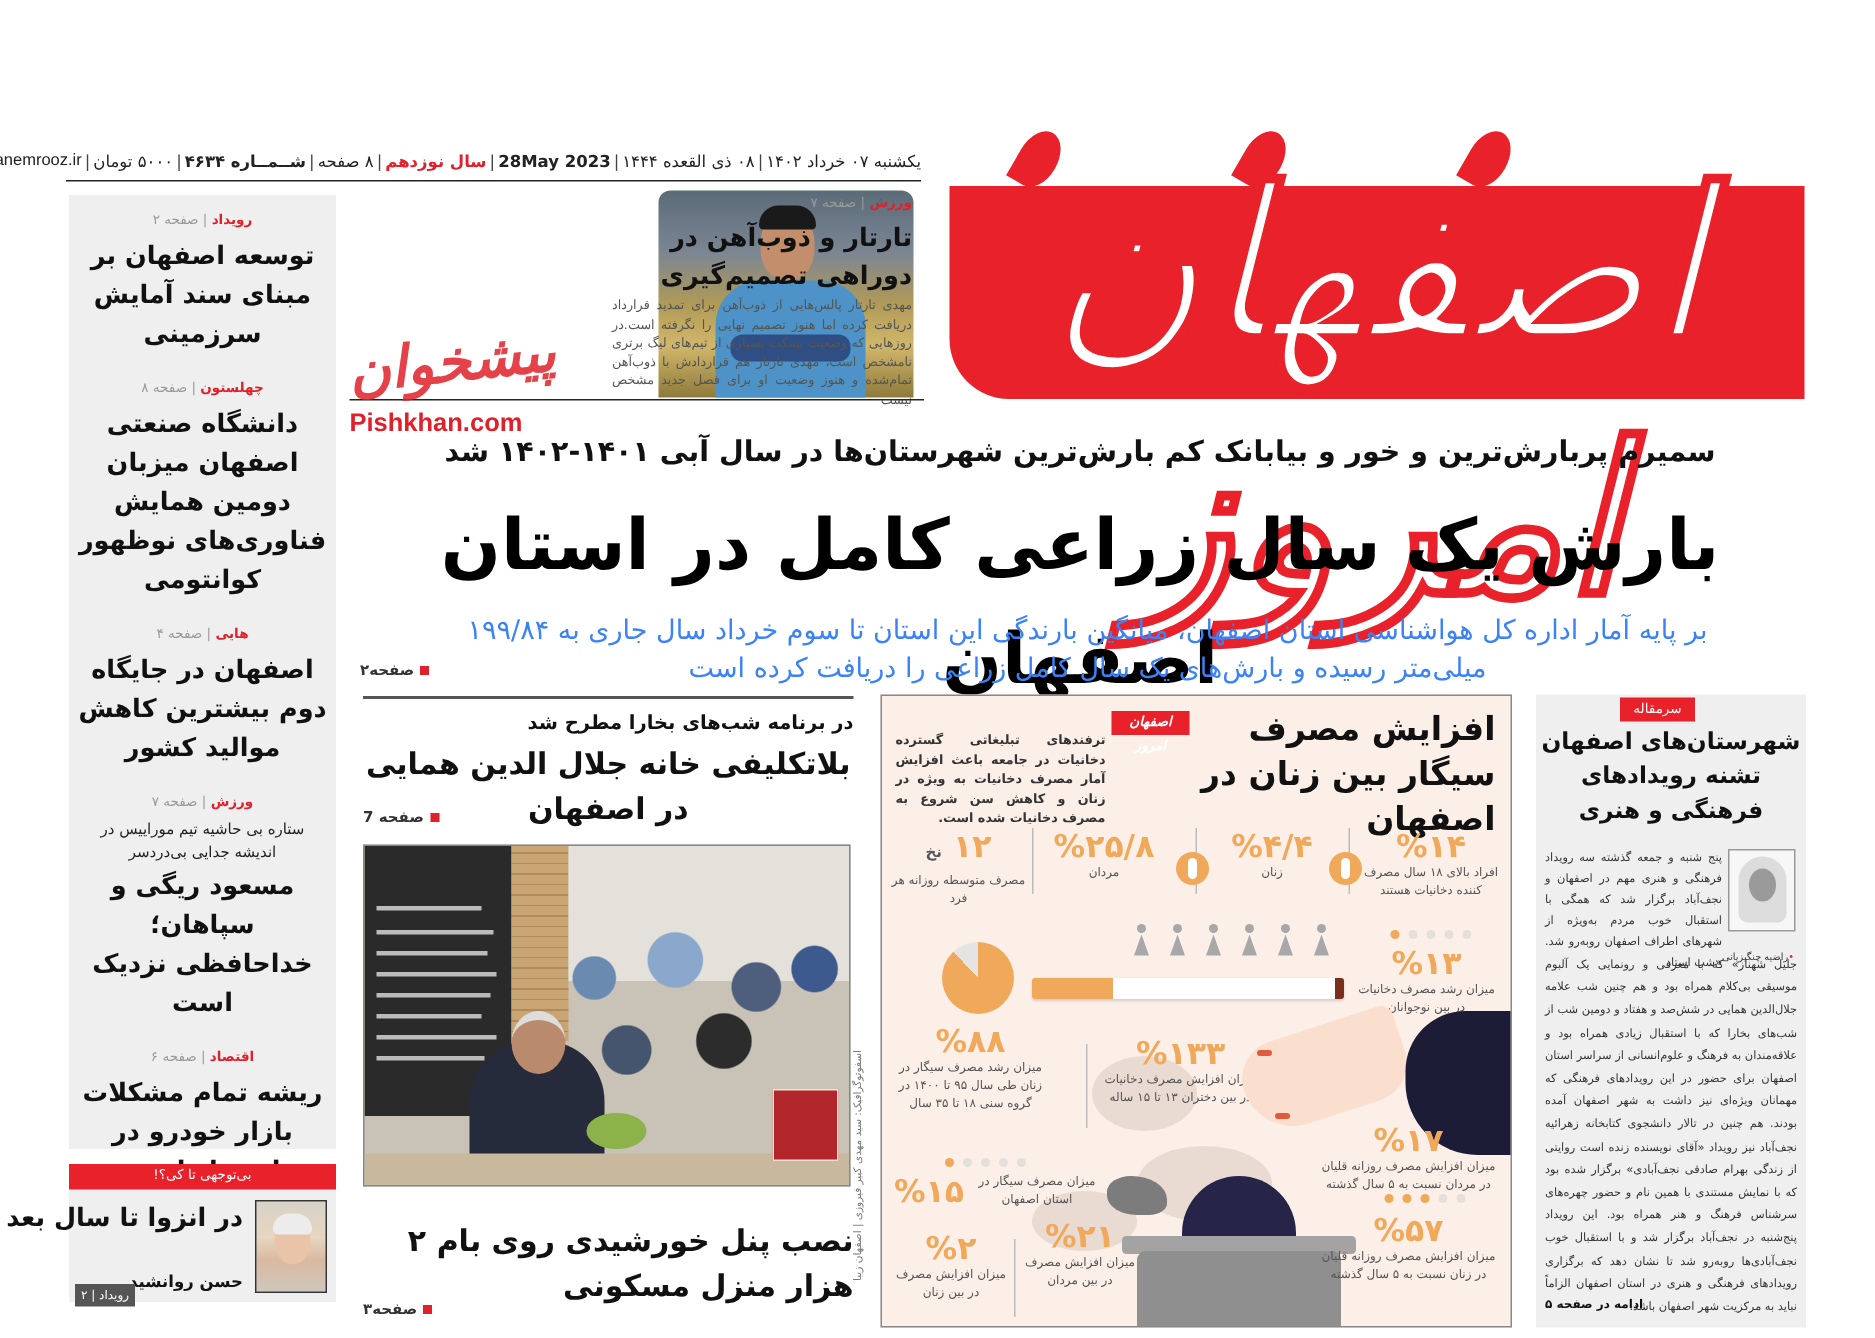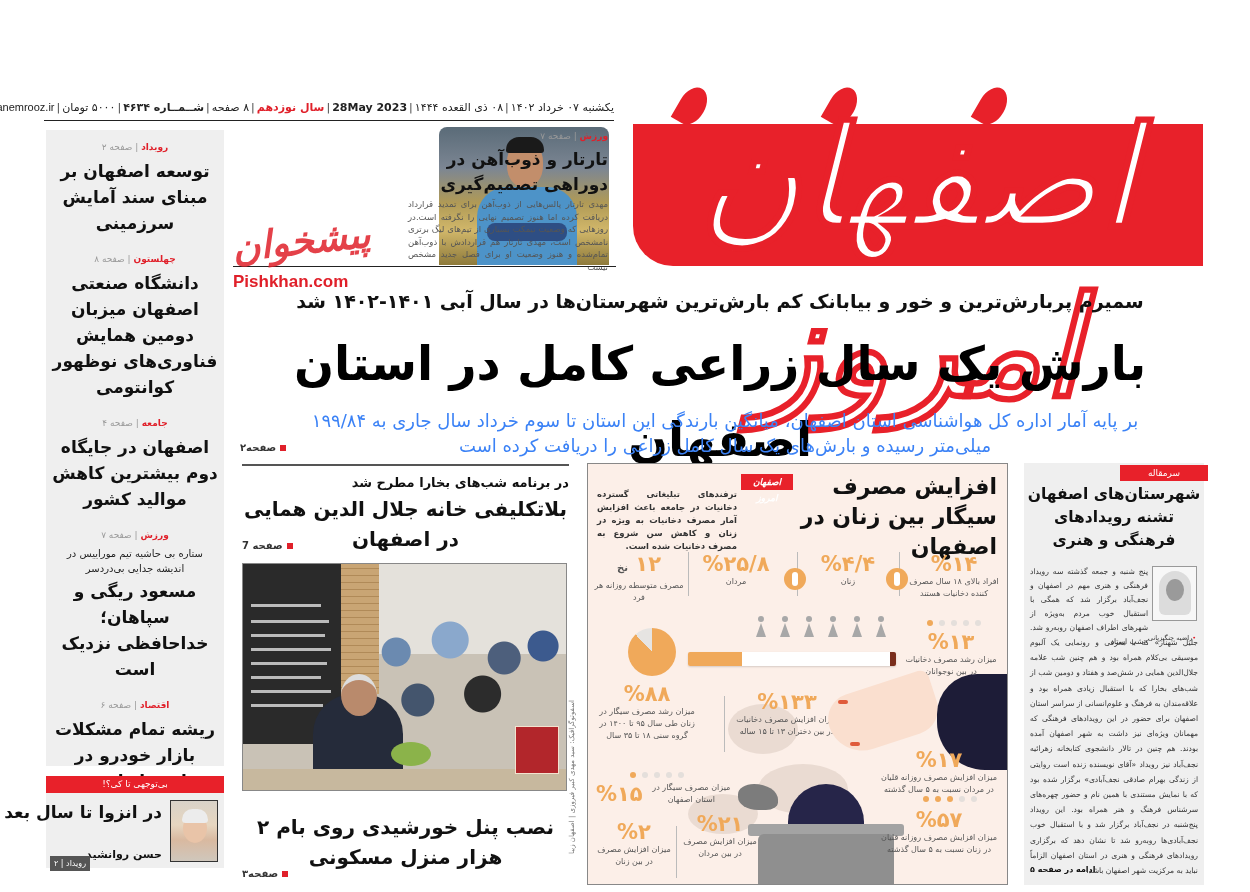--- a/index.html
+++ b/index.html
@@ -71,21 +71,21 @@
   .bk-photo .board .ln { position: absolute; left: 8px; height: 3px; background: #bbb; }
   .bk-photo .brick { position: absolute; left: 98px; top: 0; width: 38px; height: 130px; background: repeating-linear-gradient(0deg,#c9a574 0 6px,#b08a58 6px 7px); }
   .bk-photo .wall { position: absolute; left: 136px; top: 0; width: 190px; height: 90px; background: #e4e1db; }
   .bk-photo .crowd { position: absolute; left: 110px; top: 40px; width: 216px; height: 120px; background: radial-gradient(circle at 20% 40%,#6b8ab0 0 14px,transparent 15px), radial-gradient(circle at 45% 30%,#8aa8cc 0 18px,transparent 19px), radial-gradient(circle at 70% 45%,#4d5f7c 0 16px,transparent 17px), radial-gradient(circle at 88% 35%,#3c5a8e 0 15px,transparent 16px), radial-gradient(circle at 60% 75%,#2c2c2c 0 18px,transparent 19px), radial-gradient(circle at 30% 80%,#44556d 0 16px,transparent 17px); }
   .bk-photo .man { position: absolute; left: 70px; top: 130px; width: 90px; height: 100px; background: #252b3a; border-radius: 40px 40px 0 0; }
   .bk-photo .manhead { position: absolute; left: 98px; top: 110px; width: 36px; height: 42px; background: #b98a6c; border-radius: 50%; border-top: 6px solid #ddd; }
   .bk-photo .table { position: absolute; left: 0; top: 205px; width: 326px; height: 24px; background: #c7b89e; }
   .bk-photo .book { position: absolute; left: 272px; top: 162px; width: 44px; height: 48px; background: #b2262b; border: 1px solid #f3e2cf; }
   .bk-photo .plant { position: absolute; left: 148px; top: 178px; width: 40px; height: 24px; background: #8bb34a; border-radius: 50%; }
   .photo-credit { left: 568px; top: 700px; width: 14px; height: 180px; writing-mode: vertical-rl; transform: rotate(180deg); font-size: 7px; color: #777; white-space: nowrap; }
-  .solar-head { left: 242px; top: 812px; width: 327px; text-align: center; font-size: 20px; font-weight: 900; line-height: 30px; }
+  .solar-head { left: 242px; top: 812px; width: 327px; font-size: 20px; font-weight: 900; line-height: 30px; }
   .solar-page { left: 242px; top: 868px; font-size: 10px; font-weight: bold; color: #333; }
 
   
   .info { left: 587px; top: 463px; width: 421px; height: 422px; background: #fcefe8; border: 1px solid #888; overflow: hidden; }
   .info .title { position: absolute; right: 10px; top: 8px; width: 220px; text-align: right; font-size: 22px; font-weight: 900; line-height: 30px; color: #111; }
   .info .logo-mini { position: absolute; right: 214px; top: 10px; width: 52px; height: 16px; background: #e8212a; color: #fff; font-size: 9px; font-weight: bold; text-align: center; line-height: 16px; font-style: italic; }
   .info .intro { position: absolute; right: 270px; top: 8px; width: 140px; text-align: justify; font-size: 8.5px; line-height: 13px; font-weight: bold; color: #333; margin-top: 16px; }
   .stat { position: absolute; text-align: center; }
   .stat .v { font-size: 21px; font-weight: 900; color: #f0a95a; letter-spacing: 1px; line-height: 24px; }
   .stat .l { font-size: 8px; line-height: 12px; color: #555; }
@@ -104,21 +104,21 @@
   .hand { position: absolute; left: 240px; top: 220px; width: 110px; height: 60px; background: #fadfcf; border-radius: 30px 10px 30px 40px; transform: rotate(-18deg); }
   .nail { position: absolute; width: 10px; height: 4px; background: #e05b3b; border-radius: 2px; }
   .ashtray { position: absolute; left: 170px; top: 370px; width: 136px; height: 60px; background: #8f8f8f; border-radius: 6px 6px 0 0; }
   .ashtray-rim { position: absolute; left: 160px; top: 360px; width: 156px; height: 12px; background: #a3a3a3; border-radius: 3px; }
   .ashtray-bowl { position: absolute; left: 200px; top: 320px; width: 76px; height: 44px; background: #262549; border-radius: 40px 40px 0 0; }
   .map-shape { position: absolute; left: 150px; top: 320px; width: 40px; height: 26px; background: #7c7c7c; border-radius: 40% 60% 30% 50%; }
   .smoke { position: absolute; border-radius: 50%; background: #eadbd2; }
 
   
   .ed { left: 1024px; top: 463px; width: 180px; height: 422px; background: #efefef; }
-  .ed-tag { position: absolute; left: 56px; top: 2px; width: 88px; height: 16px; background: #e8212a; color: #fff; font-size: 9px; text-align: center; line-height: 16px; margin-left: 40px; }
+  .ed-tag { position: absolute; left: 56px; top: 2px; width: 50px; height: 16px; background: #e8212a; color: #fff; font-size: 9px; text-align: center; line-height: 16px; }
   .ed-head { position: absolute; left: 2px; top: 20px; width: 176px; text-align: center; font-size: 15.5px; font-weight: 900; line-height: 23px; }
   .ed-photo { position: absolute; left: 128px; top: 103px; width: 45px; height: 55px; border: 1px solid #999; background: #f7f7f7; }
   .ed-photo .scarf { position: absolute; left: 6px; top: 4px; width: 32px; height: 44px; border-radius: 16px 16px 6px 6px; background: #dcdcdc; }
   .ed-photo .face { position: absolute; left: 13px; top: 12px; width: 18px; height: 22px; border-radius: 50%; background: #9a9a9a; }
   .ed-author { position: absolute; left: 124px; top: 171px; font-size: 6.5px; color: #333; white-space: nowrap; }
   .ed-author .dot { color: #e0202a; }
   .ed-body { position: absolute; left: 6px; top: 102px; width: 118px; font-size: 7.6px; line-height: 14px; color: #333; text-align: justify; }
   .ed-body2 { position: absolute; left: 6px; top: 172px; width: 168px; font-size: 7.6px; line-height: 15.2px; color: #333; text-align: justify; }
   .ed-cont { position: absolute; left: 6px; top: 402px; font-size: 8px; font-weight: bold; color: #111; }
 </style>
@@ -171,21 +171,21 @@
 <div class="abs sidebar">
   <div class="sb-item">
     <div class="sb-meta"><span class="cat">رویداد</span> | <span>صفحه ۲</span></div>
     <div class="sb-head">توسعه اصفهان بر مبنای سند آمایش سرزمینی</div>
   </div>
   <div class="sb-item">
     <div class="sb-meta" style="margin-top:18px"><span class="cat">چهلستون</span> | <span>صفحه ۸</span></div>
     <div class="sb-head">دانشگاه صنعتی اصفهان میزبان دومین همایش فناوری‌های نوظهور کوانتومی</div>
   </div>
   <div class="sb-item">
-    <div class="sb-meta" style="margin-top:18px"><span class="cat">جامعه</span> | <span>صفحه ۴</span></div>
+    <div class="sb-meta" style="margin-top:18px"><span class="cat">هایی</span> | <span>صفحه ۴</span></div>
     <div class="sb-head">اصفهان در جایگاه دوم بیشترین کاهش موالید کشور</div>
   </div>
   <div class="sb-item">
     <div class="sb-meta" style="margin-top:18px"><span class="cat">ورزش</span> | <span>صفحه ۷</span></div>
     <div class="sb-sub">ستاره بی حاشیه تیم موراییس در اندیشه جدایی بی‌دردسر</div>
     <div class="sb-head">مسعود ریگی و سپاهان؛ خداحافظی نزدیک است</div>
   </div>
   <div class="sb-item">
     <div class="sb-meta" style="margin-top:18px"><span class="cat">اقتصاد</span> | <span>صفحه ۶</span></div>
     <div class="sb-head">ریشه تمام مشکلات بازار خودرو در انحصار است</div>

